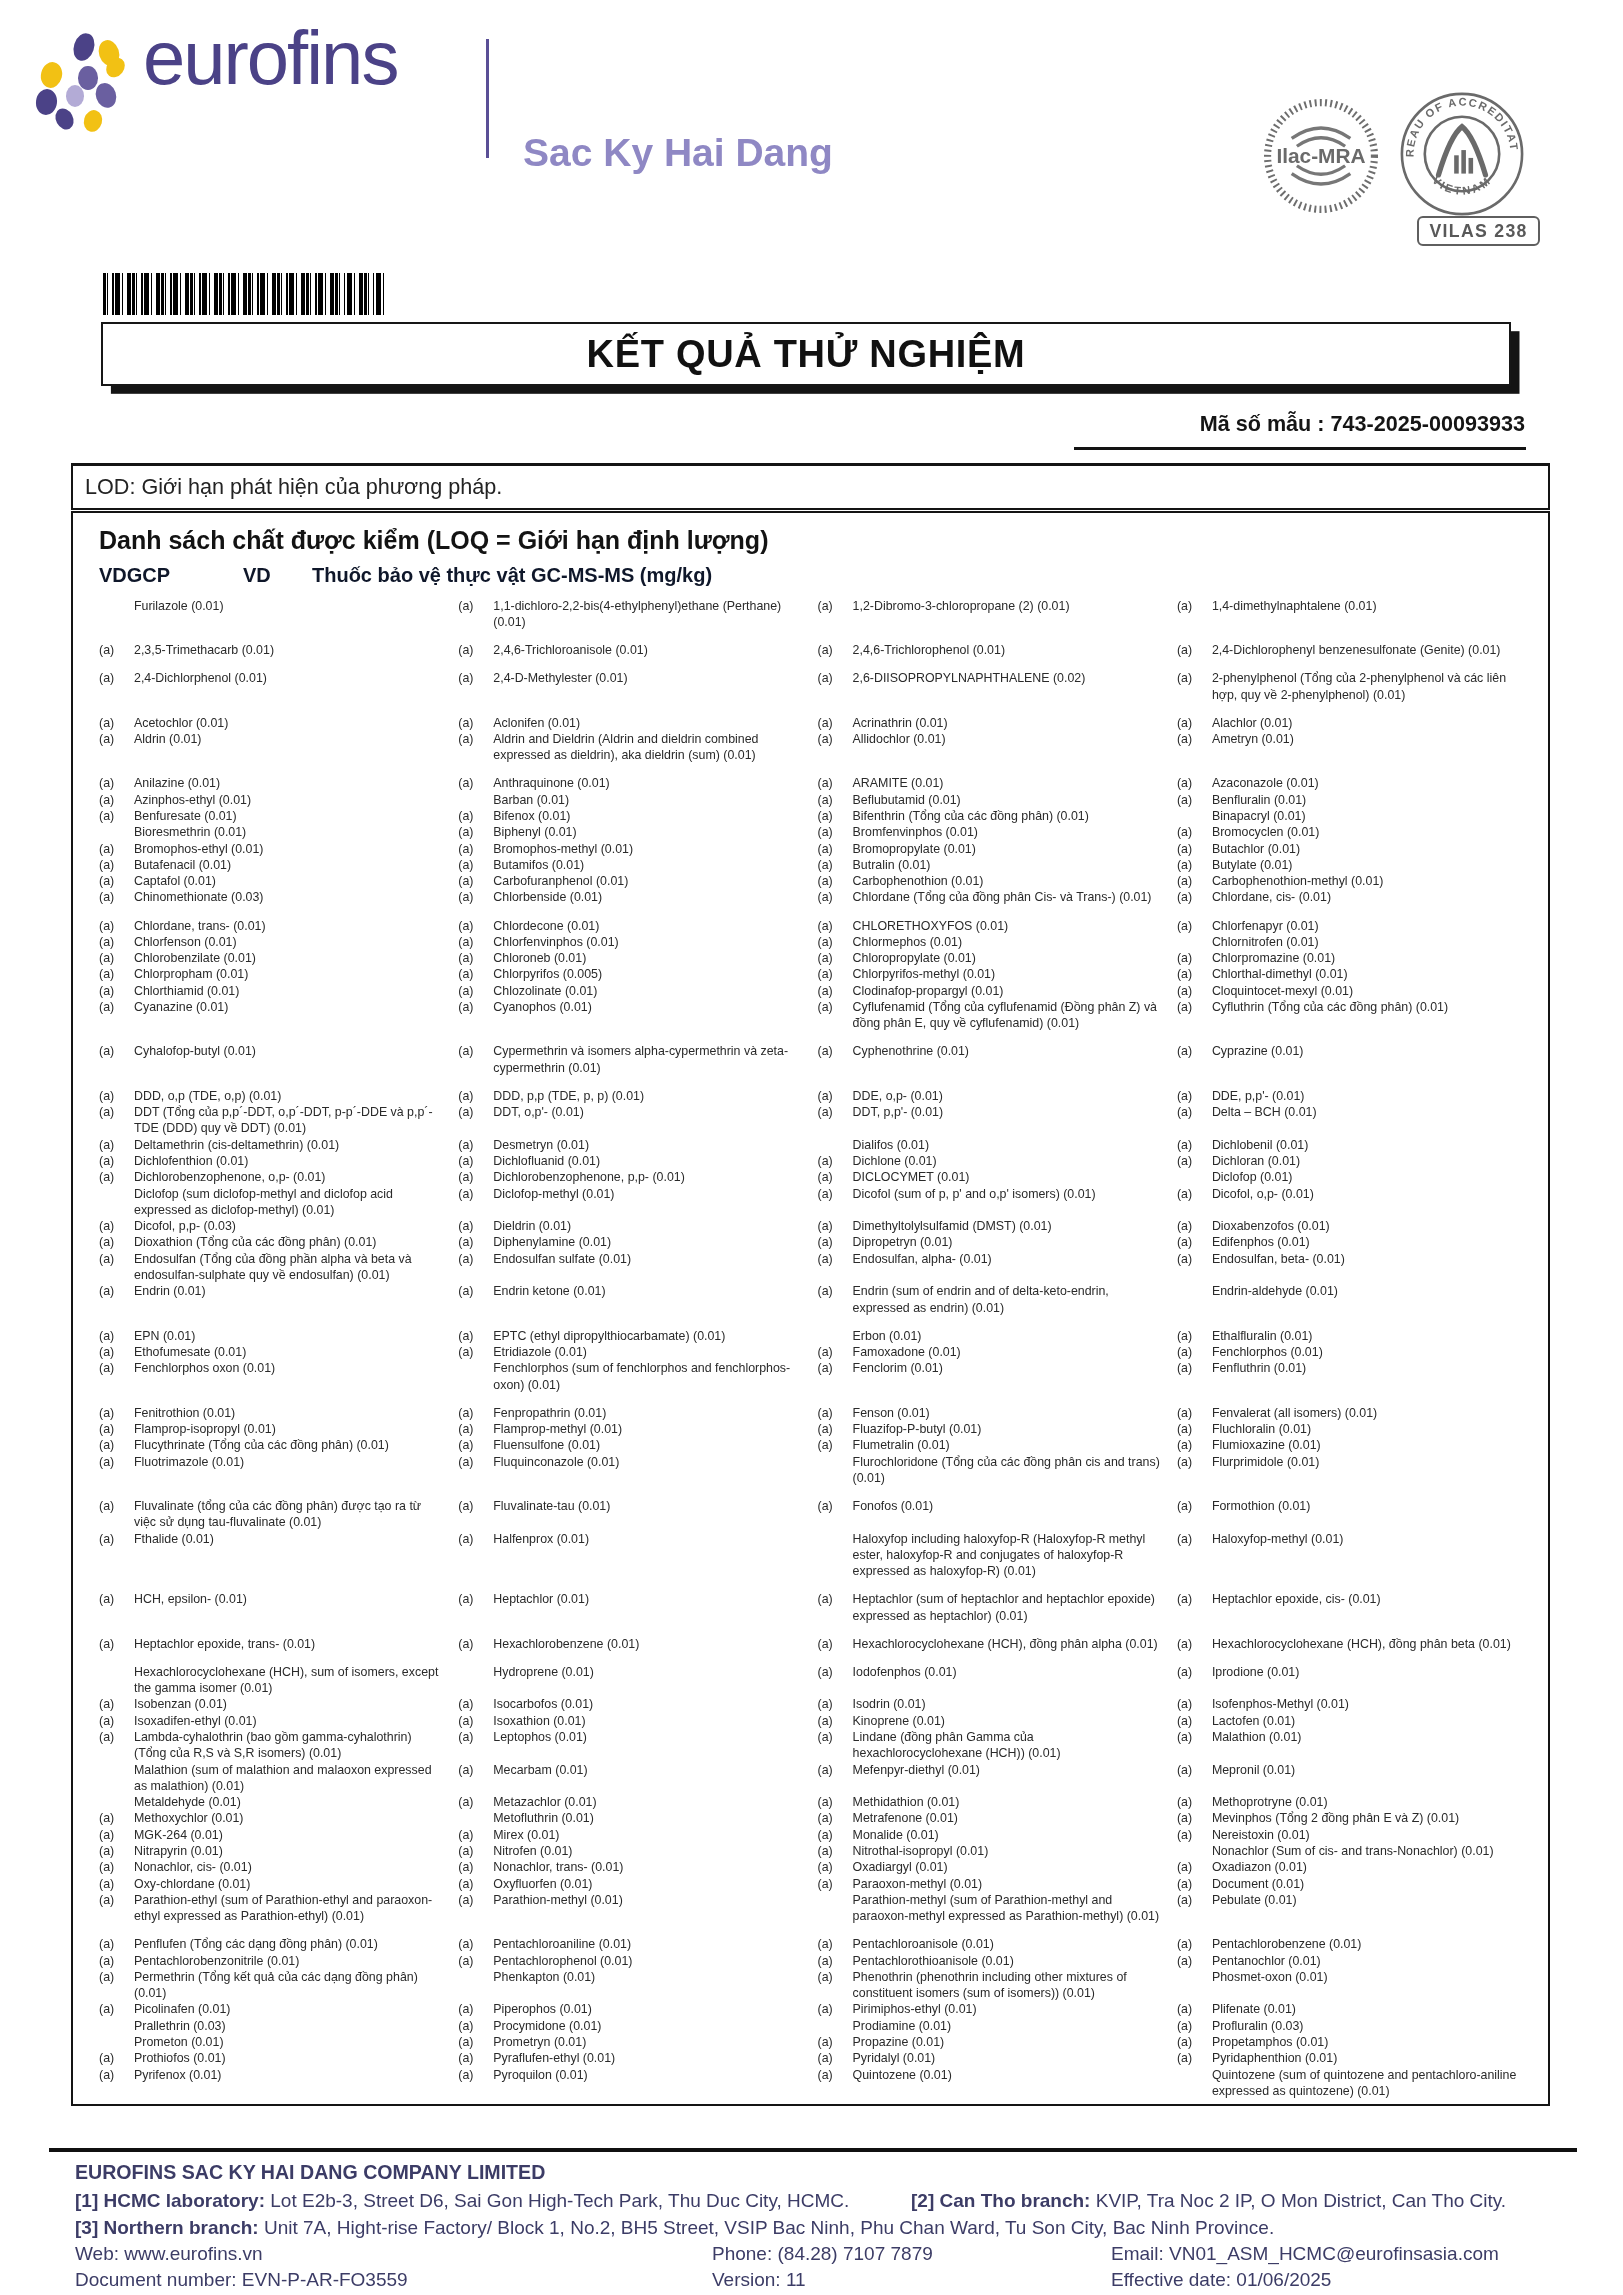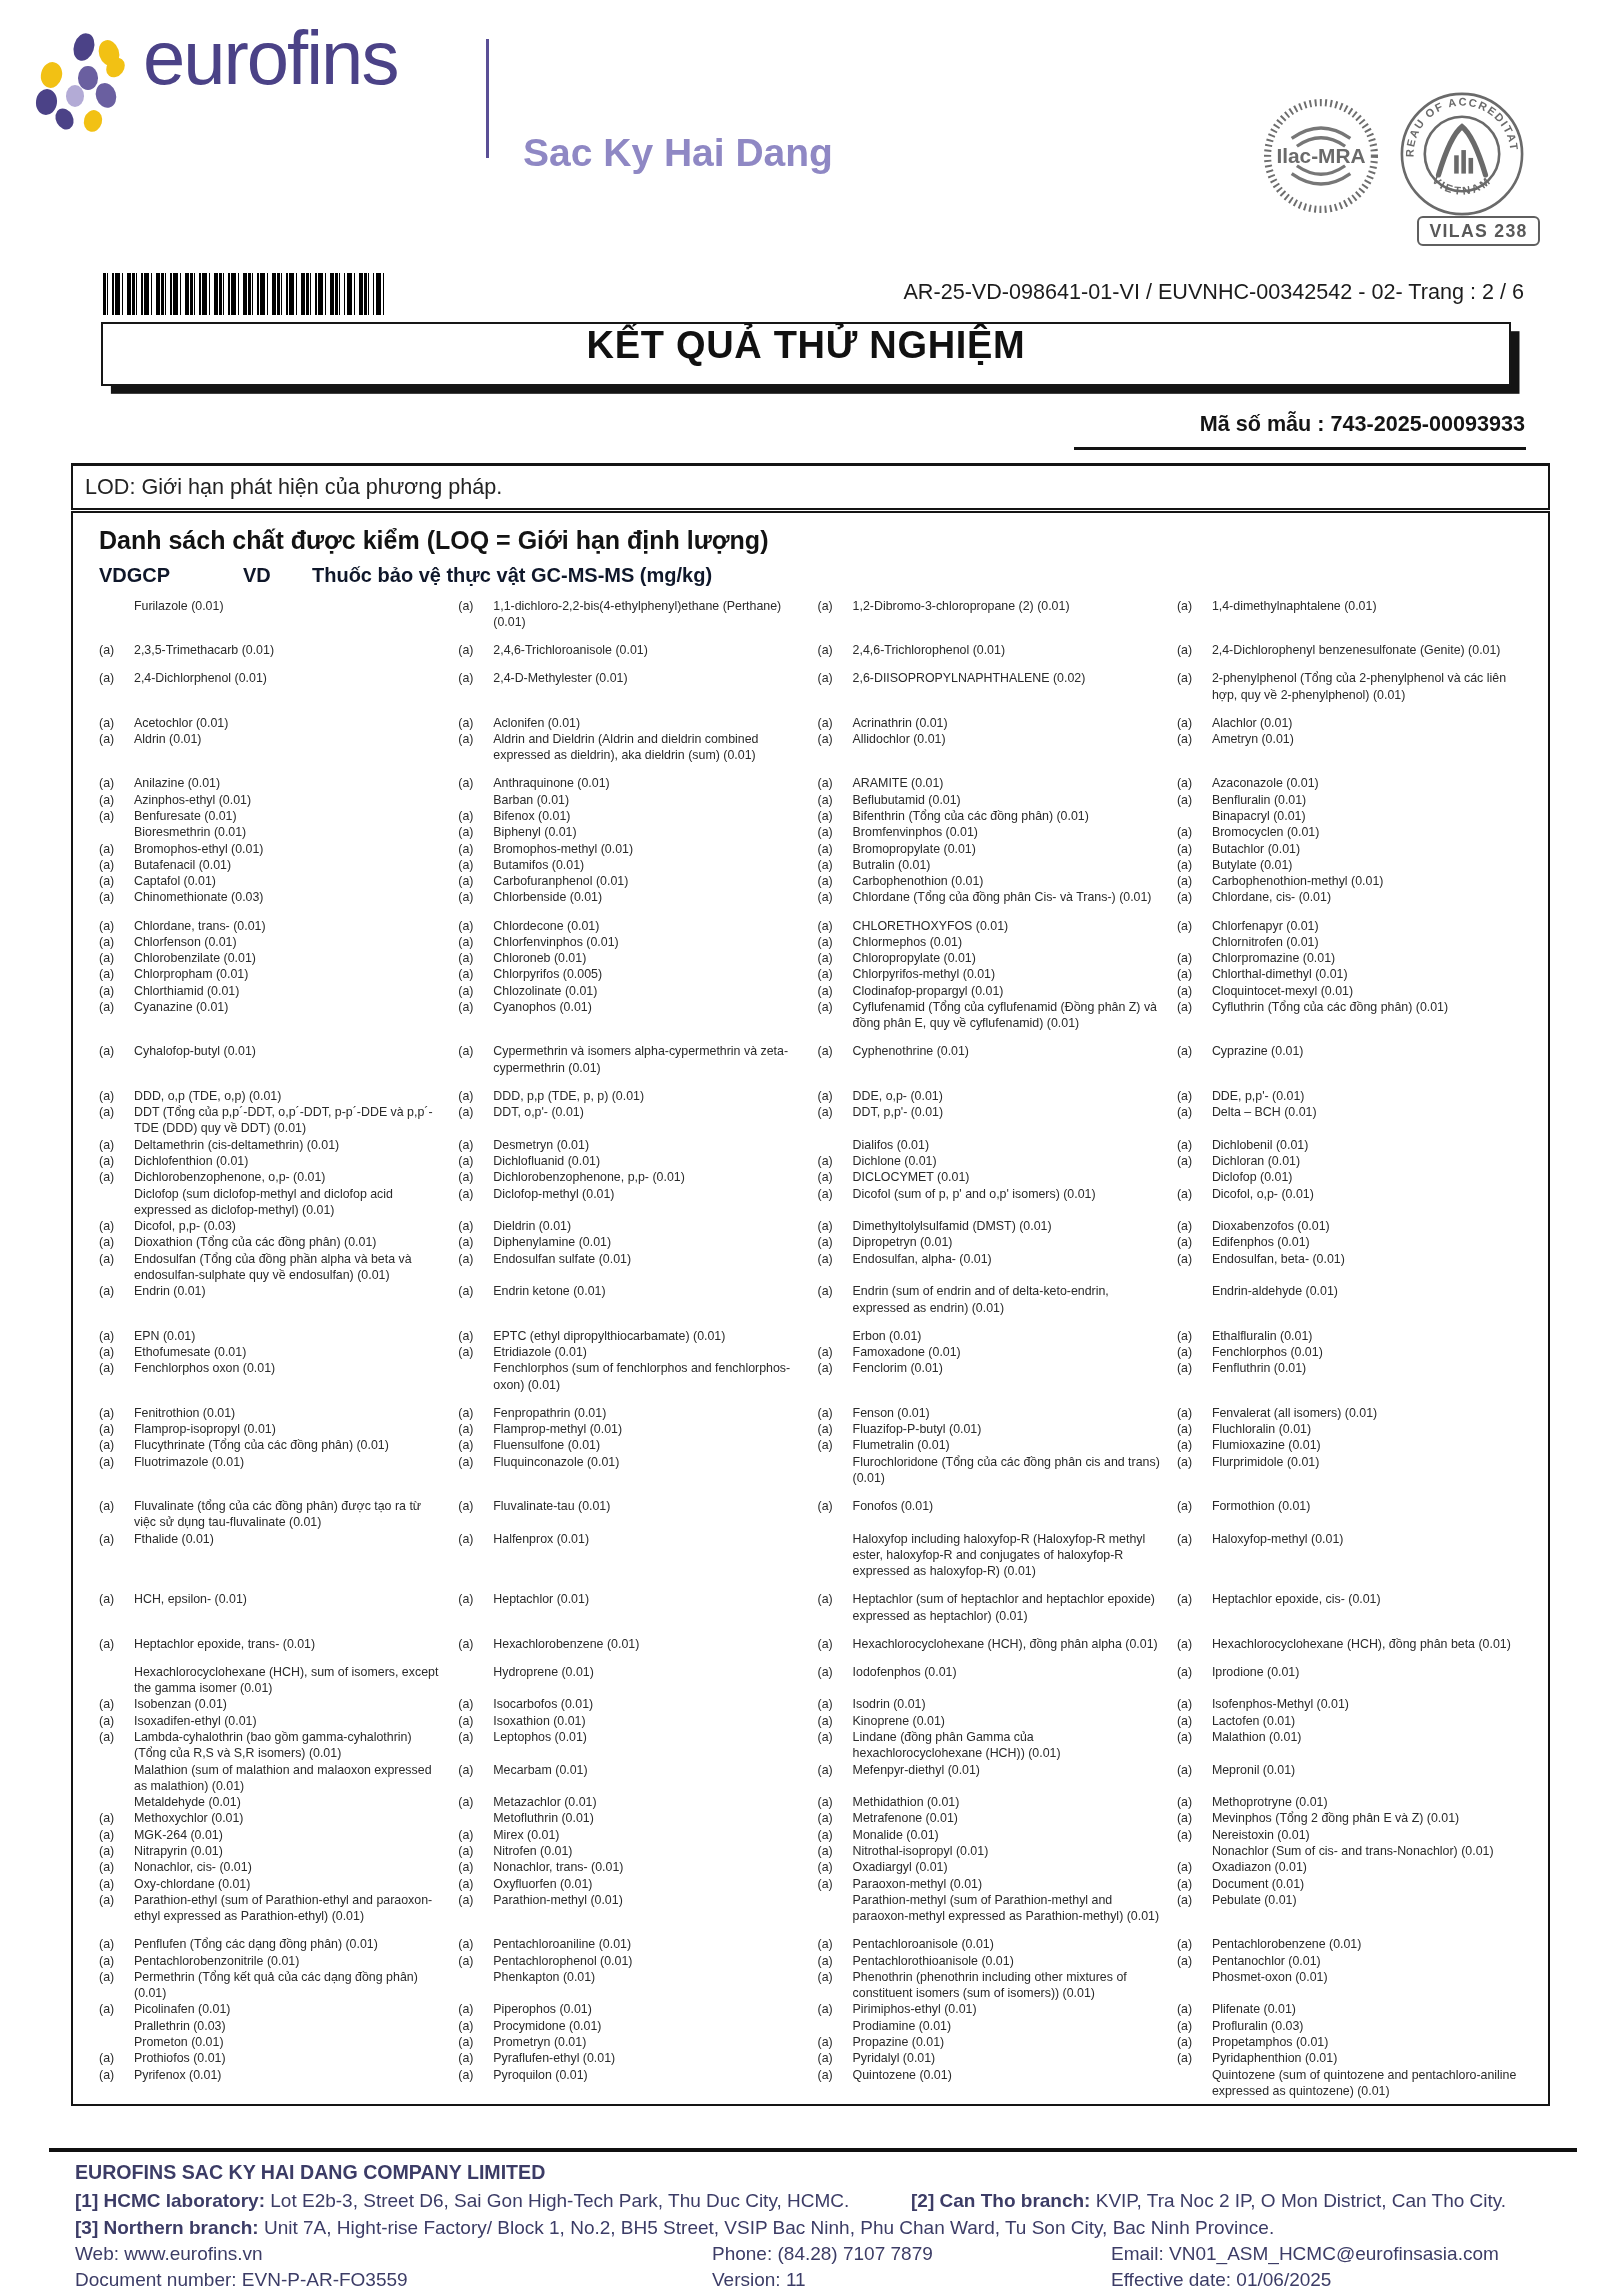--- a/index.html
+++ b/index.html
@@ -23,21 +23,21 @@
   
   .barcode{position:absolute;left:103px;top:273px;width:282px;height:42px;
     background:repeating-linear-gradient(90deg,
       #000 0 2.6px,#fff 2.6px 3.9px,#000 3.9px 5.2px,#fff 5.2px 9.2px,#000 9.2px 10.5px,#fff 10.5px 12.4px,
       #000 12.4px 17px,#fff 17px 19px,#000 19px 20px,#fff 20px 23.5px,#000 23.5px 27.5px,#fff 27.5px 29px);}
   .refline{position:absolute;right:99px;top:279px;font-size:21.6px;color:#1c1c1c;}
 
   
   .titlebox{position:absolute;left:101px;right:112px;top:322px;height:60px;
             border:2px solid #161616;background:#fff;box-shadow:9.2px 8.5px 0 -0.7px #141414;
-            display:flex;justify-content:center;}
+            display:flex;align-items:center;justify-content:center;}
   .titlebox span{font-size:38px;font-weight:bold;letter-spacing:0.7px;color:#111;}
 
   .samplecode{position:absolute;right:98px;top:411px;font-size:21.6px;font-weight:bold;color:#151515;}
   .sample-underline{position:absolute;right:97px;top:447px;width:452px;height:3.3px;background:#131313;}
 
   
   .lodbox{position:absolute;left:71px;right:73px;top:463px;height:42px;border:2px solid #141414;
           border-top-width:3.3px;display:flex;align-items:center;}
   .lodbox span{font-size:21.6px;color:#232323;padding-left:12px;}
 
@@ -112,21 +112,20 @@
       <textPath href="#arcB" startOffset="50%" text-anchor="middle">VIETNAM</textPath>
     </text>
     <path d="M62 130 Q80 70 98 56 Q116 70 134 130" fill="none" stroke="#6a6a6a" stroke-width="8" stroke-linecap="round"></path>
     <rect x="86" y="100" width="7" height="28" fill="#6a6a6a"></rect>
     <rect x="97" y="92" width="7" height="36" fill="#6a6a6a"></rect>
     <rect x="108" y="104" width="7" height="24" fill="#6a6a6a"></rect>
   </svg>
   <div class="vilas">VILAS 238</div>
 
   <div class="barcode"></div>
-  <div class="refline">AR-25-VD-098641-01-VI / EUVNHC-00342542 - 02- Trang : 2 / 6</div>
 
   <div class="titlebox">
     <span>KẾT QUẢ THỬ NGHIỆM</span>
   </div>
   <div class="samplecode">Mã số mẫu : 743-2025-00093933</div>
   <div class="sample-underline"></div>
 
   <div class="lodbox">
     <span>LOD: Giới hạn phát hiện của phương pháp.</span>
   </div>

